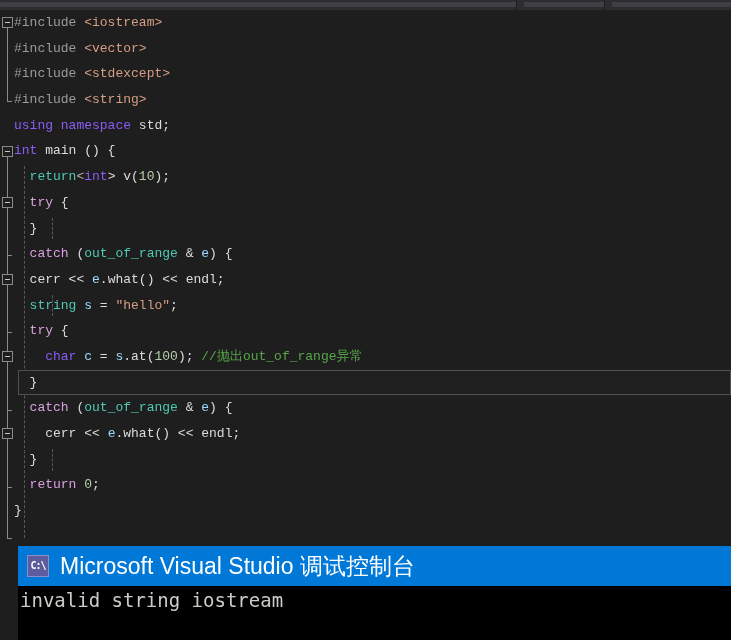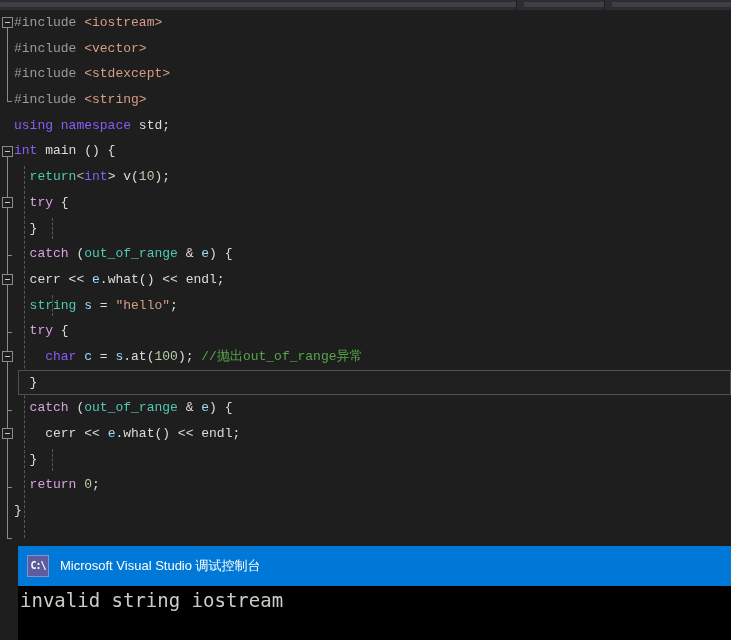--- a/index.html
+++ b/index.html
@@ -161,21 +161,21 @@
     font-size: 10px;
     font-weight: bold;
     line-height: 20px;
     text-align: center;
     letter-spacing: -1px;
     flex: 0 0 auto;
   }
   #console-title {
     color: #ffffff;
     font-family: "Liberation Sans", sans-serif;
-    font-size: 13px;
+    font-size: 23px;
     margin-left: 11px;
     white-space: nowrap;
   }
   #console-body {
     background: #000000;
     padding: 2px 0 0 2px;
   }
   .console-line {
     color: #ccccc7;
     font-family: "DejaVu Sans Mono", monospace;

